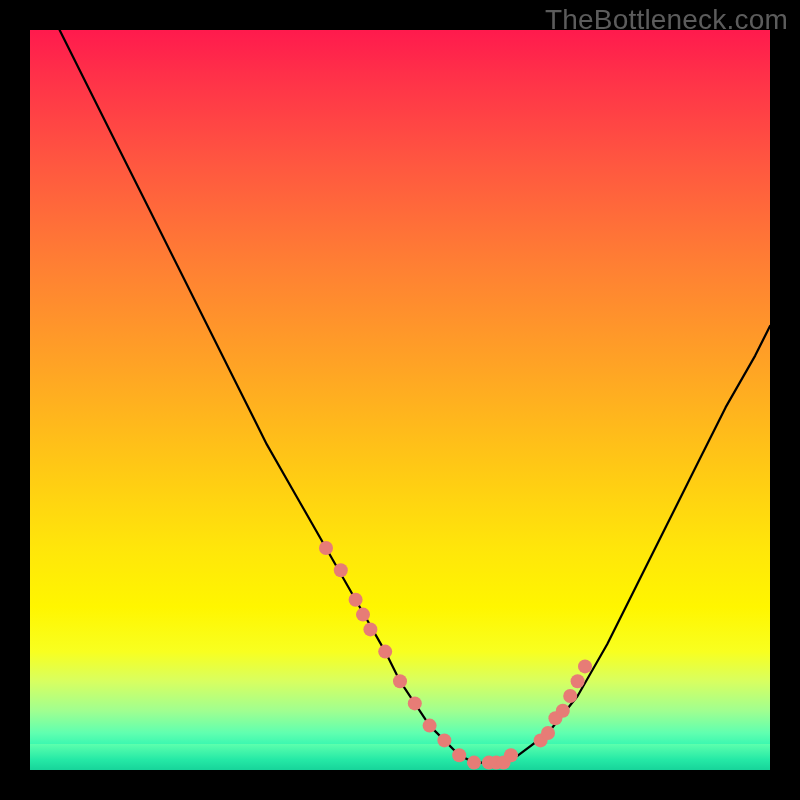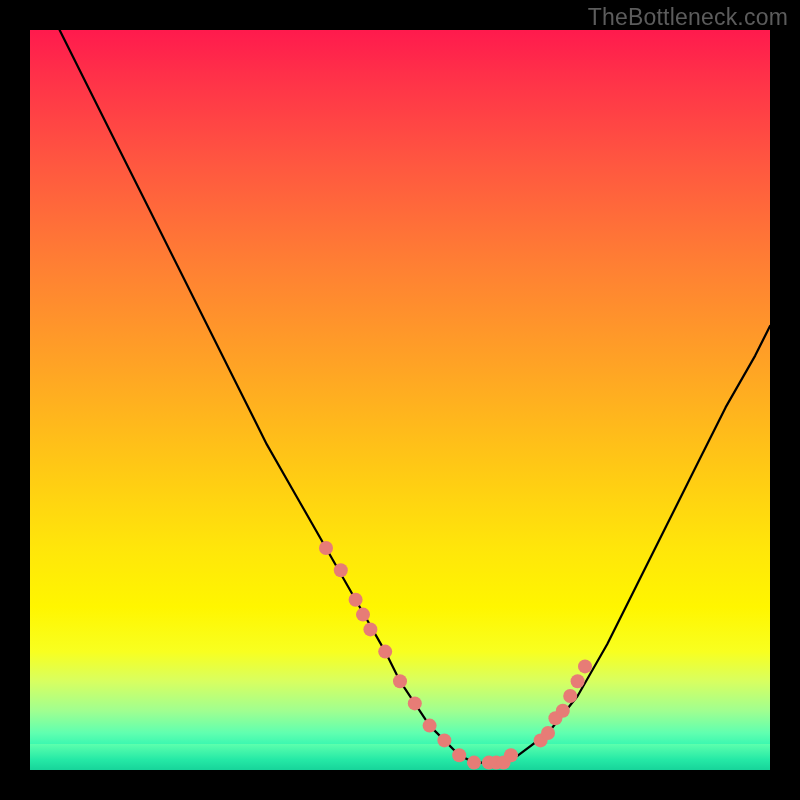--- a/index.html
+++ b/index.html
@@ -55,21 +55,21 @@
       #5cffad 0%,
       #25e9a6 60%,
       #17d49a 100%
     );
   }
   .watermark {
     position: absolute;
     top: 4px;
     right: 12px;
     color: #5c5c5c;
-    font-size: 23px;
+    font-size: 28px;
     font-weight: 500;
     letter-spacing: 0.2px;
     user-select: none;
   }
   svg.curve {
     position: absolute;
     inset: 0;
   }
 </style>
 </head>

